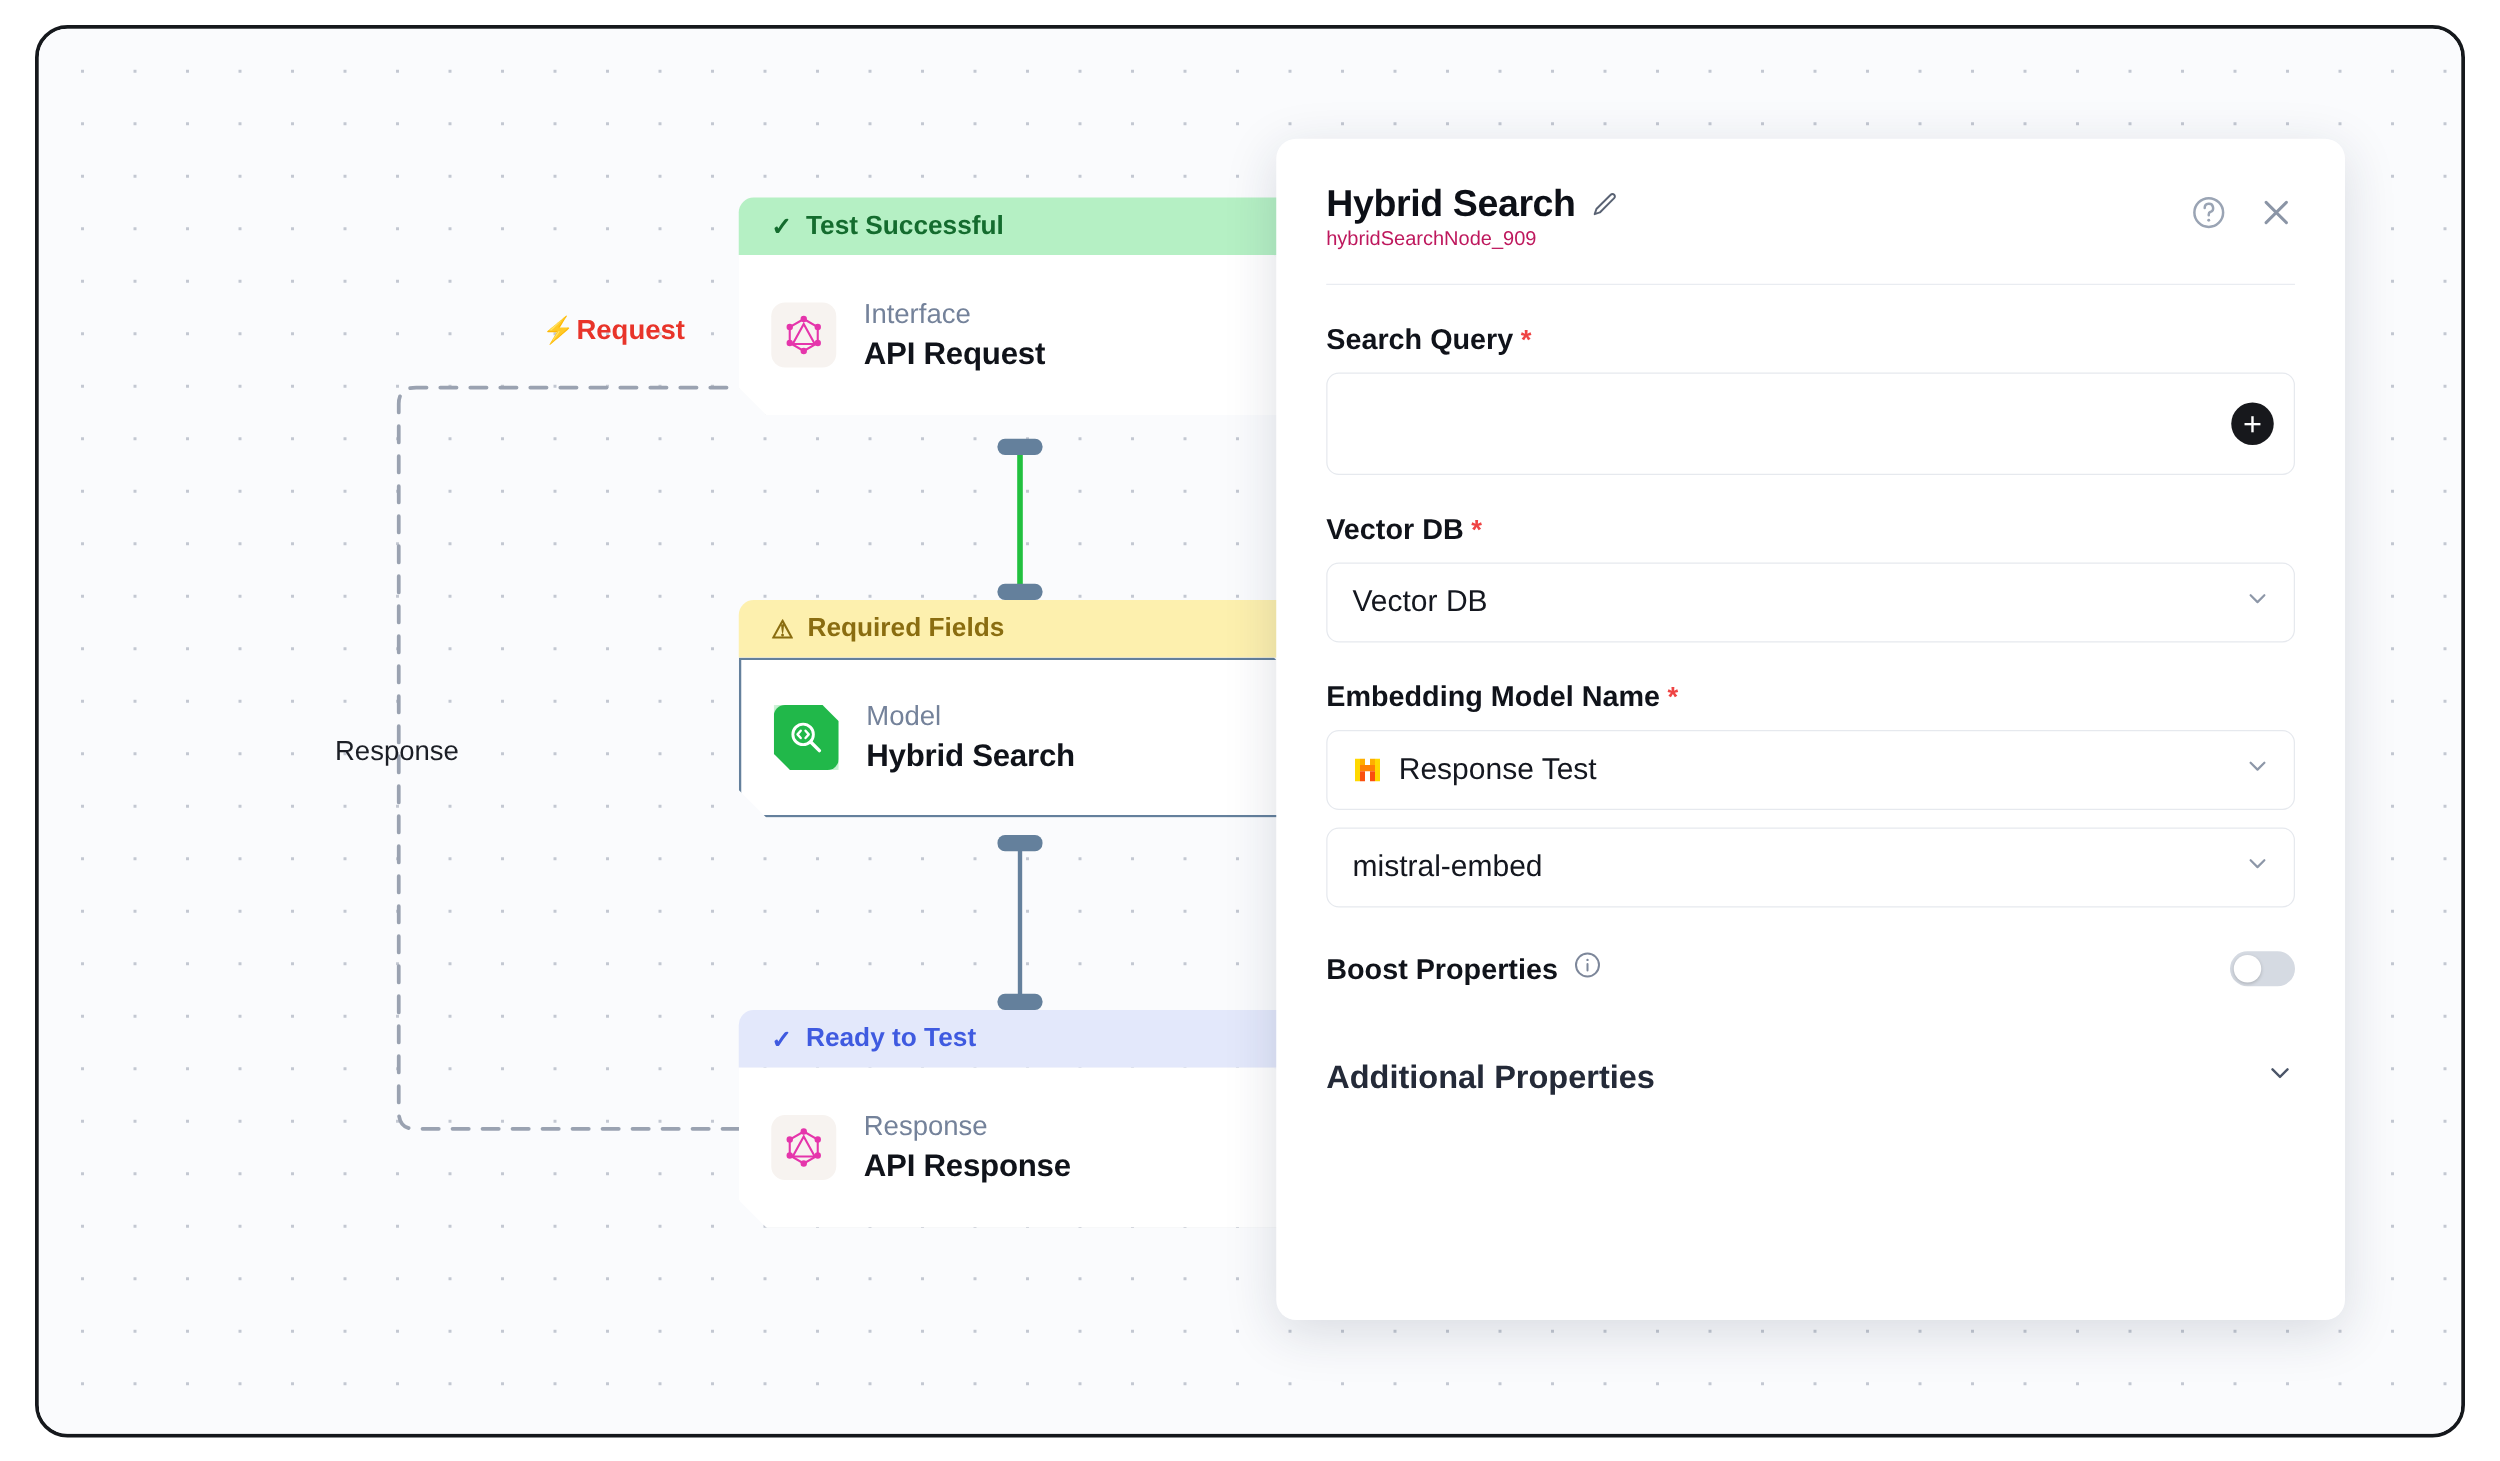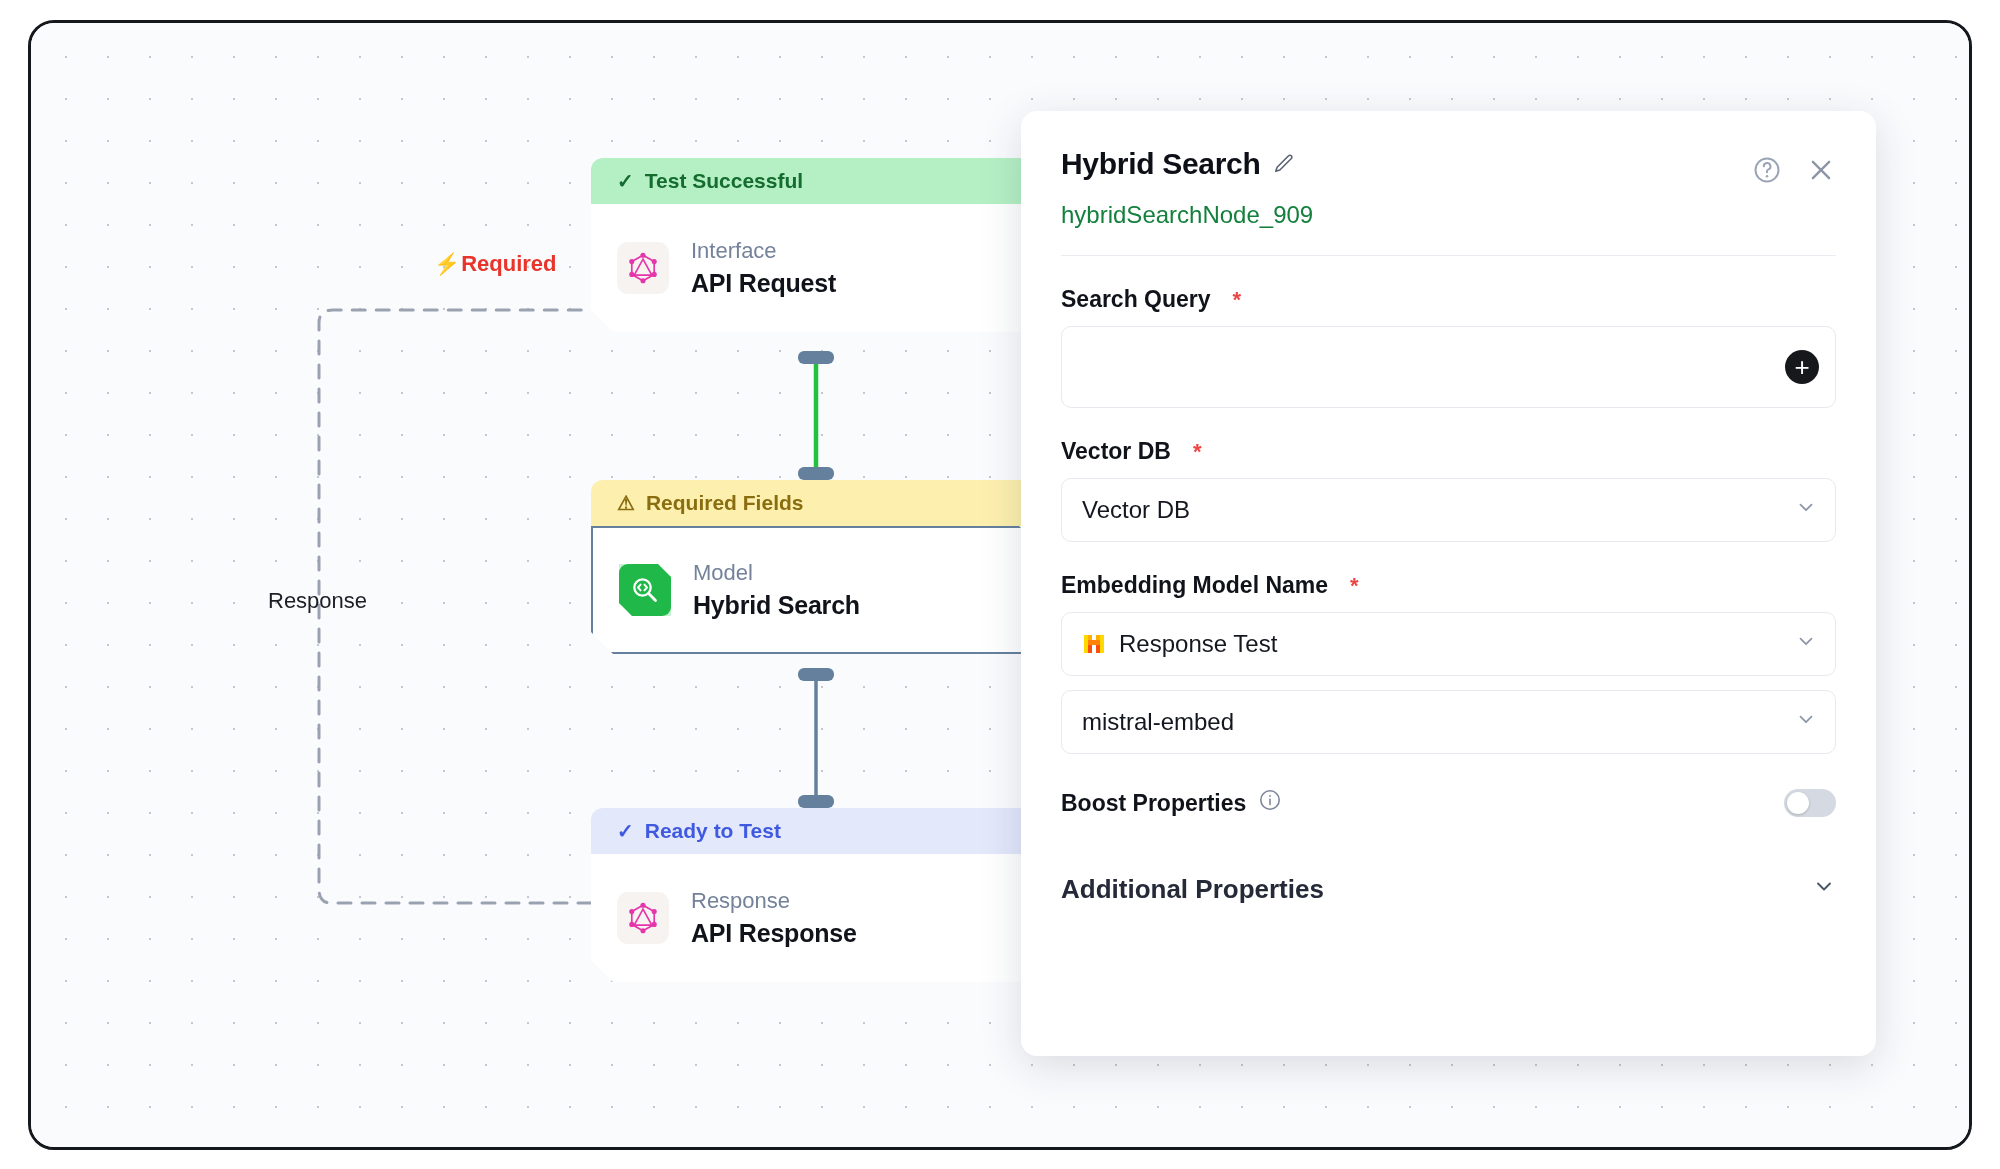--- a/index.html
+++ b/index.html
@@ -139,23 +139,23 @@
 
   .panel-head { position: relative; }
   .panel-title-row { display: flex; align-items: center; gap: 12px; }
   .panel-title {
     font-size: 30px;
     font-weight: 700;
     color: #0d1017;
     letter-spacing: -.3px;
   }
   .panel-subtitle {
-    font-size: 24px;
-    color: #15803d;
-    margin-top: 20px;
+    font-size: 16px;
+    color: #be185d;
+    margin-top: 2px;
   }
   .panel-actions {
     position: absolute;
     right: 0; top: 8px;
     display: flex; align-items: center; gap: 24px;
   }
   .icon-btn { cursor: pointer; line-height: 0; }
 
   .panel-divider {
     height: 1px;
@@ -163,21 +163,21 @@
     margin: 26px 0 0 0;
   }
 
   
   .field { margin-top: 30px; }
   .field-label {
     font-size: 23px;
     font-weight: 700;
     color: #10131a;
     margin-bottom: 13px;
-    display: flex; align-items: center; gap: 22px;
+    display: flex; align-items: center; gap: 6px;
   }
   .req { color: #ef4444; font-size: 22px; }
 
   .textarea-wrap {
     position: relative;
     border: 1.5px solid #e6e9ee;
     border-radius: 10px;
     height: 82px;
     background: #fff;
   }
@@ -273,21 +273,21 @@
 
       <path d="M 785 655 L 785 782" fill="none" stroke="#64809c" stroke-width="3.5"></path>
     </svg>
 
     <div class="port" style="left:767px; top:328px;"></div>
     <div class="port" style="left:767px; top:444px;"></div>
     <div class="port" style="left:767px; top:645px;"></div>
     <div class="port" style="left:767px; top:772px;"></div>
 
     <span class="edge-label trigger">
-      <span class="bolt">⚡</span><span>Required</span>
+      <span class="bolt">⚡</span><span>Request</span>
     </span>
     <span class="edge-label response">Response</span>
 
     <div class="node" style="left:560px; top:135px;">
       <div class="node-status success">
         <span class="tick">✓</span>
         <span>Test Successful</span>
       </div>
       <div class="node-body">
         <div class="node-icon graphql">

